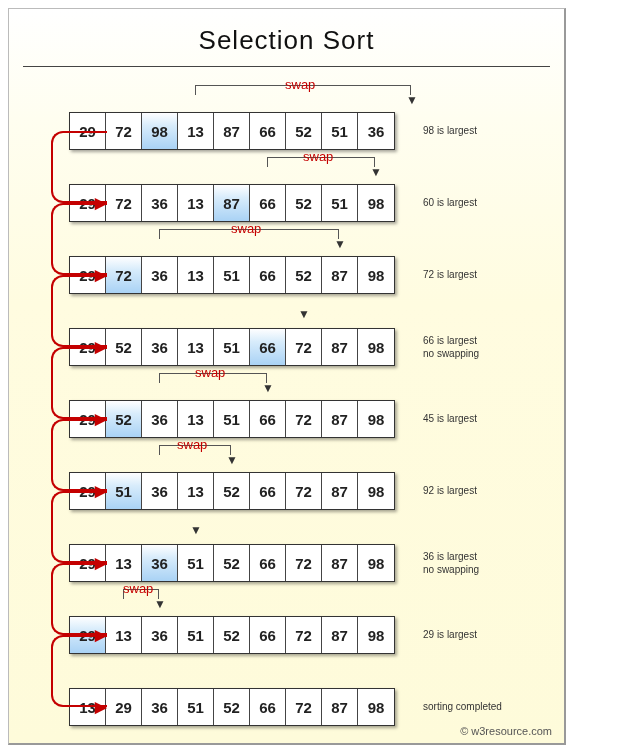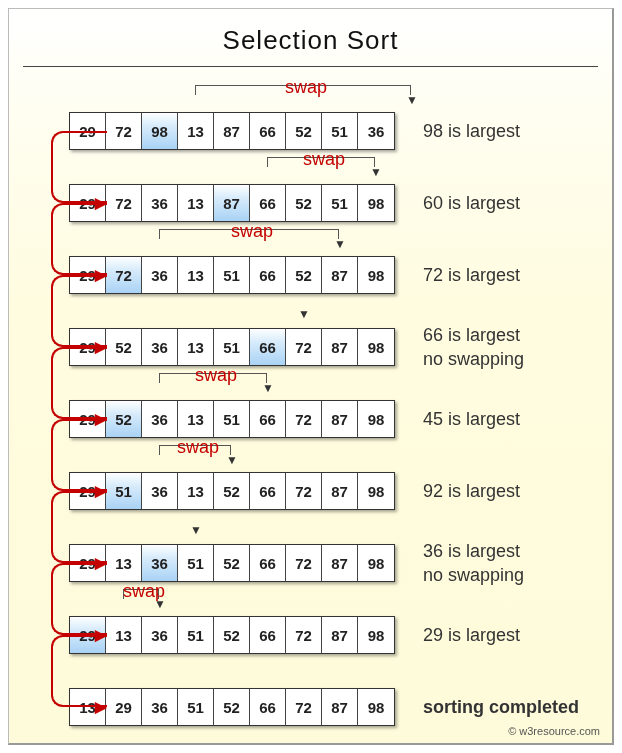--- a/index.html
+++ b/index.html
@@ -2,21 +2,21 @@
 <html><head>
 <meta charset="utf-8">
 <style>
 * { margin: 0; padding: 0; box-sizing: border-box; }
 body {
   background: #fff;
   font-family: Arial, sans-serif;
   padding: 8px;
 }
 .outer {
-  width: 606px;
+  width: 558px;
   height: 737px;
   background: linear-gradient(to bottom, #ffffff 0%, #fffef0 15%, #fffce0 40%, #fefbda 100%);
   border: 1px solid #bbb;
   border-right: 2px solid #999;
   border-bottom: 2px solid #999;
   position: relative;
   padding-top: 16px;
 }
 .title {
   text-align: center;
@@ -57,29 +57,29 @@
   font-size: 15px;
   font-weight: bold;
   color: #222;
 }
 .cell:last-child { border-right: none; }
 .cell.hl {
   background: linear-gradient(to bottom, #fefeff 0%, #d8ecfb 35%, #a9d2f5 100%);
 }
 .caption {
   margin-left: 28px;
-  font-size: 18px;
+  font-size: 10px;
   line-height: 1.35;
   color: #333;
 }
-.caption.bold { font-weight: bold; }
+.caption.bold { font-weight: normal; }
 .swapLabel {
   position: absolute;
   color: #c40000;
-  font-size: 18px;
+  font-size: 13px;
   top: -18px;
 }
 .swapTop {
   position: absolute;
   top: -10px;
   height: 10px;
   border: 1px solid #555;
   border-bottom: none;
 }
 .swapDown {

